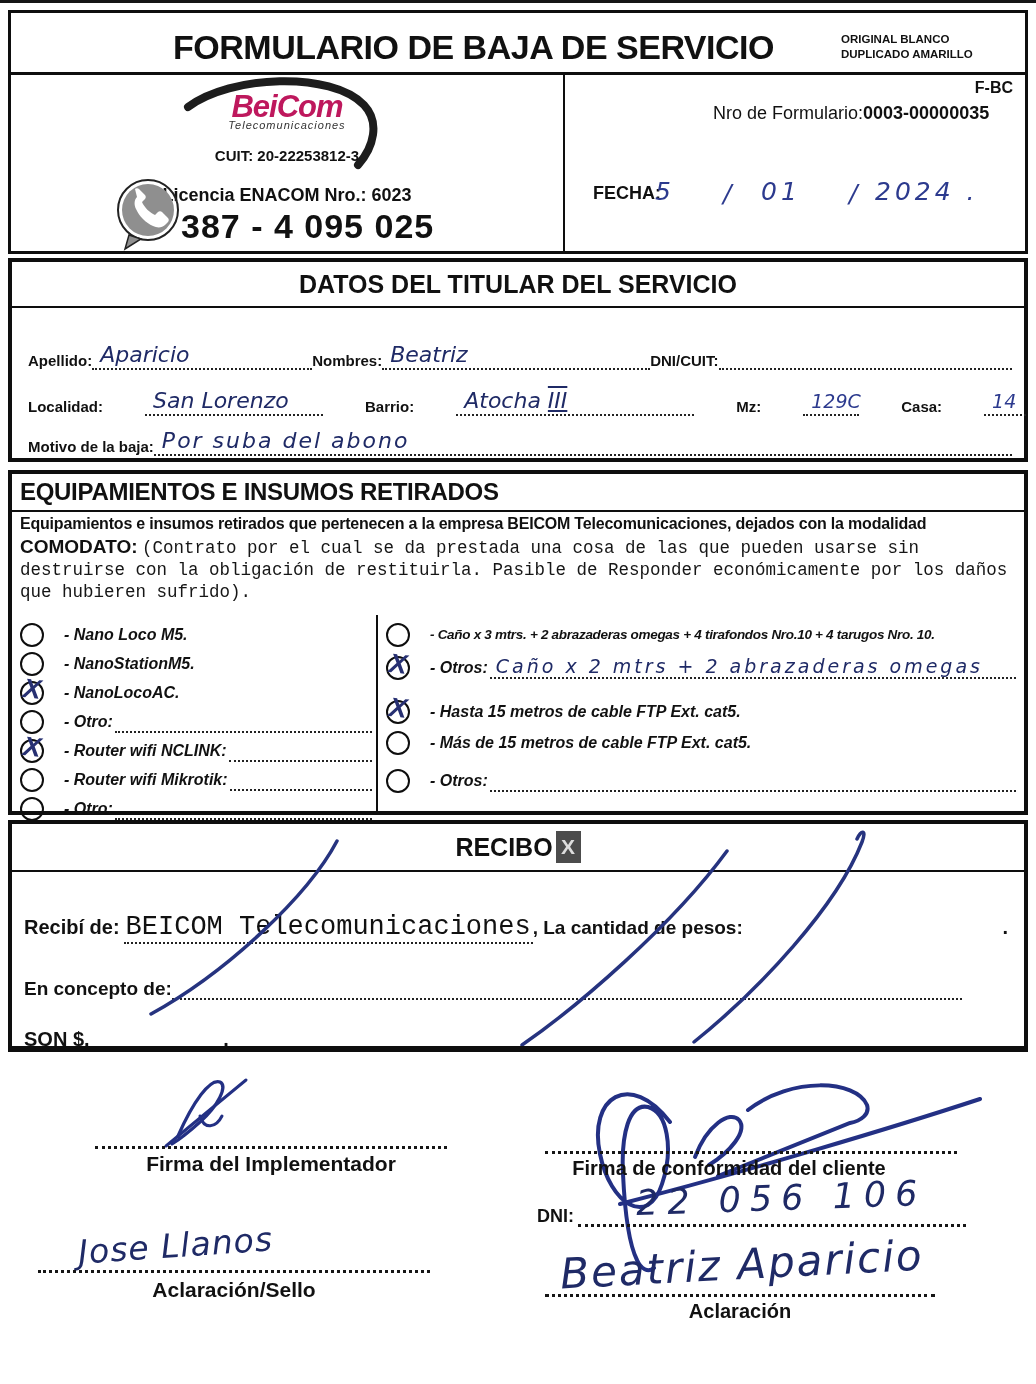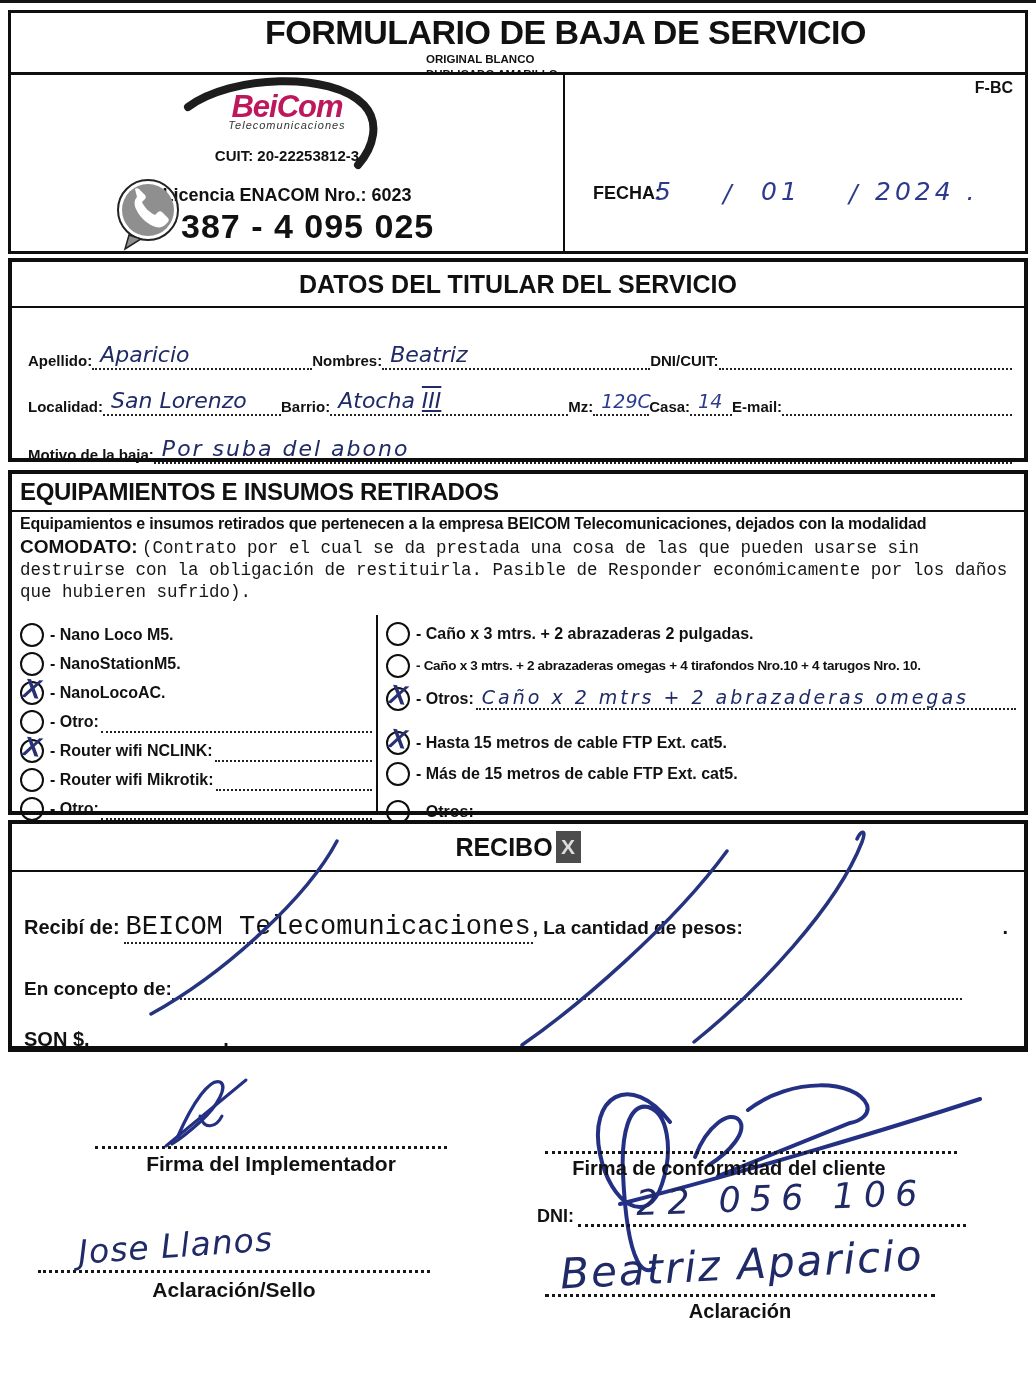--- a/index.html
+++ b/index.html
@@ -2,21 +2,21 @@
 <html><head>
 <meta charset="utf-8">
 <style>
   html,body{margin:0;padding:0;background:#ffffff;}
   .sheet{position:relative;width:1036px;height:1384px;background:#ffffff;overflow:hidden;
          font-family:"Liberation Sans","DejaVu Sans",sans-serif;color:#111;}
   .scan-top-line{position:absolute;top:0;left:0;right:0;height:3px;background:#151515;}
   .box{position:absolute;left:8px;right:8px;border:3px solid #0e0e0e;background:#fff;box-sizing:border-box;}
 
   
-  .titlebox{top:10px;height:74px;display:flex;align-items:center;flex-direction:column;}
+  .titlebox{top:10px;height:74px;display:flex;align-items:center;}
   .main-title{flex:1;text-align:center;margin-left:95px;font-size:34px;font-weight:bold;letter-spacing:-0.5px;}
   .copy-note{width:178px;font-size:11.5px;font-weight:bold;line-height:1.3;padding-right:6px;}
 
   
   .infobox{top:72px;height:182px;display:flex;}
   .info-left{width:552px;border-right:2px solid #0e0e0e;position:relative;}
   .info-right{flex:1;position:relative;}
   .logo-wrap{position:absolute;top:14px;left:0;right:0;text-align:center;}
   .logo-inner{position:relative;display:inline-block;padding:0 26px;}
   .logo-text{font-size:31px;font-weight:bold;font-style:italic;letter-spacing:-1px;color:#be185d;}
@@ -40,40 +40,40 @@
   
   .hand{font-family:"DejaVu Sans",sans-serif;font-style:italic;color:#1f2a66;white-space:nowrap;}
   .ink-blue{color:#2c3a8e;}
   .date{font-size:25px;letter-spacing:4px;}
 
   
   .datosbox{top:258px;height:204px;border-width:4px;}
   .sec-title-center{height:44px;line-height:44px;text-align:center;font-size:25px;font-weight:bold;
                     border-bottom:2.5px solid #0e0e0e;}
   .fieldrow{position:absolute;left:16px;right:12px;display:flex;align-items:flex-end;height:32px;}
-  .r1{top:76px;} .r2{top:122px;} .r3{top:170px;justify-content:space-between;}
+  .r1{top:76px;} .r2{top:122px;gap:42px;} .r3{top:162px;justify-content:space-between;}
   .flabel{font-size:15px;font-weight:bold;white-space:nowrap;padding-bottom:1px;}
   .fill{border-bottom:2px dotted #222;position:relative;height:100%;box-sizing:border-box;}
   .fval{position:absolute;left:8px;bottom:1px;font-size:22px;}
   .fval.small{font-size:19px;bottom:2px;}
   .roman{text-decoration:underline overline;font-style:italic;}
 
   
   .equipbox{top:470px;height:345px;border-width:4px;}
   .sec-title-left{height:36px;line-height:36px;padding-left:8px;font-size:24px;font-weight:bold;
                   border-bottom:2.5px solid #0e0e0e;letter-spacing:-0.3px;}
   .intro{padding:3px 8px 0 8px;font-size:16px;font-weight:bold;letter-spacing:-0.2px;white-space:nowrap;}
   .comodato{padding:2px 8px 0 8px;line-height:1.25;}
   .comodato-label{font-size:19px;font-weight:bold;}
   .comodato-text{font-family:"Liberation Mono","DejaVu Sans Mono",monospace;font-size:17.5px;color:#161616;}
   .eq-cols{position:absolute;top:141px;left:0;right:0;bottom:0;display:flex;}
   .eq-left{width:366px;border-right:2.5px solid #0e0e0e;padding:5px 4px 0 8px;box-sizing:border-box;}
   .eq-right{flex:1;padding:3px 8px 0 8px;box-sizing:border-box;}
   .eq-row{display:flex;align-items:center;height:29px;}
-  .eq-label{font-size:16px;font-weight:bold;margin-left:6px;white-space:nowrap;}
+  .eq-label{font-size:16px;font-weight:bold;margin-left:20px;white-space:nowrap;font-style:italic;}
   .eq-label.longline{font-size:13.5px;letter-spacing:-0.3px;}
   .eq-fill{flex:1;border-bottom:2px dotted #222;height:20px;position:relative;margin-left:2px;}
   .cb{position:relative;width:24px;height:24px;border:2.5px solid #0e0e0e;border-radius:50%;
       box-sizing:border-box;flex:none;}
   .mark{position:absolute;top:-7px;left:1px;font-size:27px;font-weight:bold;color:#273072;
         font-style:italic;transform:rotate(6deg);line-height:1;}
   .eq-hand{position:absolute;left:6px;bottom:0;font-size:19px;letter-spacing:3px;margin-top:20px;}
   .gap-top{margin-top:13px;}
   .gap-top-sm{margin-top:7px;}
 
@@ -144,20 +144,23 @@
       <svg class="phone-icon" width="66" height="72" viewBox="0 0 66 72">
         <circle cx="33" cy="31" r="30" fill="none" stroke="#222" stroke-width="2"></circle>
         <circle cx="33" cy="31" r="26" fill="#8f8f8f"></circle>
         <path d="M14 56 L10 70 L26 60 Z" fill="#8f8f8f" stroke="#222" stroke-width="1.5"></path>
         <path d="M22 18 c-3 3 -3 8 -1 12 c3 7 10 14 17 17 c4 2 9 2 12 -1 l3 -3 c1 -1 1 -3 0 -4 l-6 -6 c-1 -1 -3 -1 -4 0 l-3 3 c-5 -2 -11 -8 -13 -13 l3 -3 c1 -1 1 -3 0 -4 l-6 -6 c-1 -1 -3 -1 -4 0 z" fill="#fff"></path>
       </svg>
       <div class="phone-row">387 - 4 095 025</div>
     </div>
     <div class="info-right">
       <div class="fbc">F-BC</div>
+      <div class="nro">
+        <span>Nro de Formulario:</span><span class="val">0003-00000035</span>
+      </div>
       <div class="fecha-row">
         <span>FECHA:</span>
         <span class="hand date ink-blue f-day">5</span>
         <span class="hand date ink-blue f-sep1">/</span>
         <span class="hand date ink-blue f-mon">01</span>
         <span class="hand date ink-blue f-sep2">/</span>
         <span class="hand date ink-blue f-year">2024 .</span>
       </div>
     </div>
   </div>
@@ -258,26 +261,20 @@
         </div>
         <div class="eq-row">
           <span class="cb">
               <span class="mark"></span>
             </span>
           <span class="eq-label">- Otro:</span>
           <span class="eq-fill"></span>
         </div>
       </div>
       <div class="eq-right">
-        <div class="eq-row" style="height:31px;">
-          <span class="cb">
-              <span class="mark"></span>
-            </span>
-          <span class="eq-label">- Caño x 3 mtrs. + 2 abrazaderas 2 pulgadas.</span>
-        </div>
         <div class="eq-row" style="height:33px;">
           <span class="cb">
               <span class="mark"></span>
             </span>
           <span class="eq-label longline">- Caño x 3 mtrs. + 2  abrazaderas omegas + 4 tirafondos Nro.10 + 4 tarugos Nro. 10.</span>
         </div>
         <div class="eq-row" style="height:33px;">
           <span class="cb">
               <span class="mark">X</span>
             </span>

